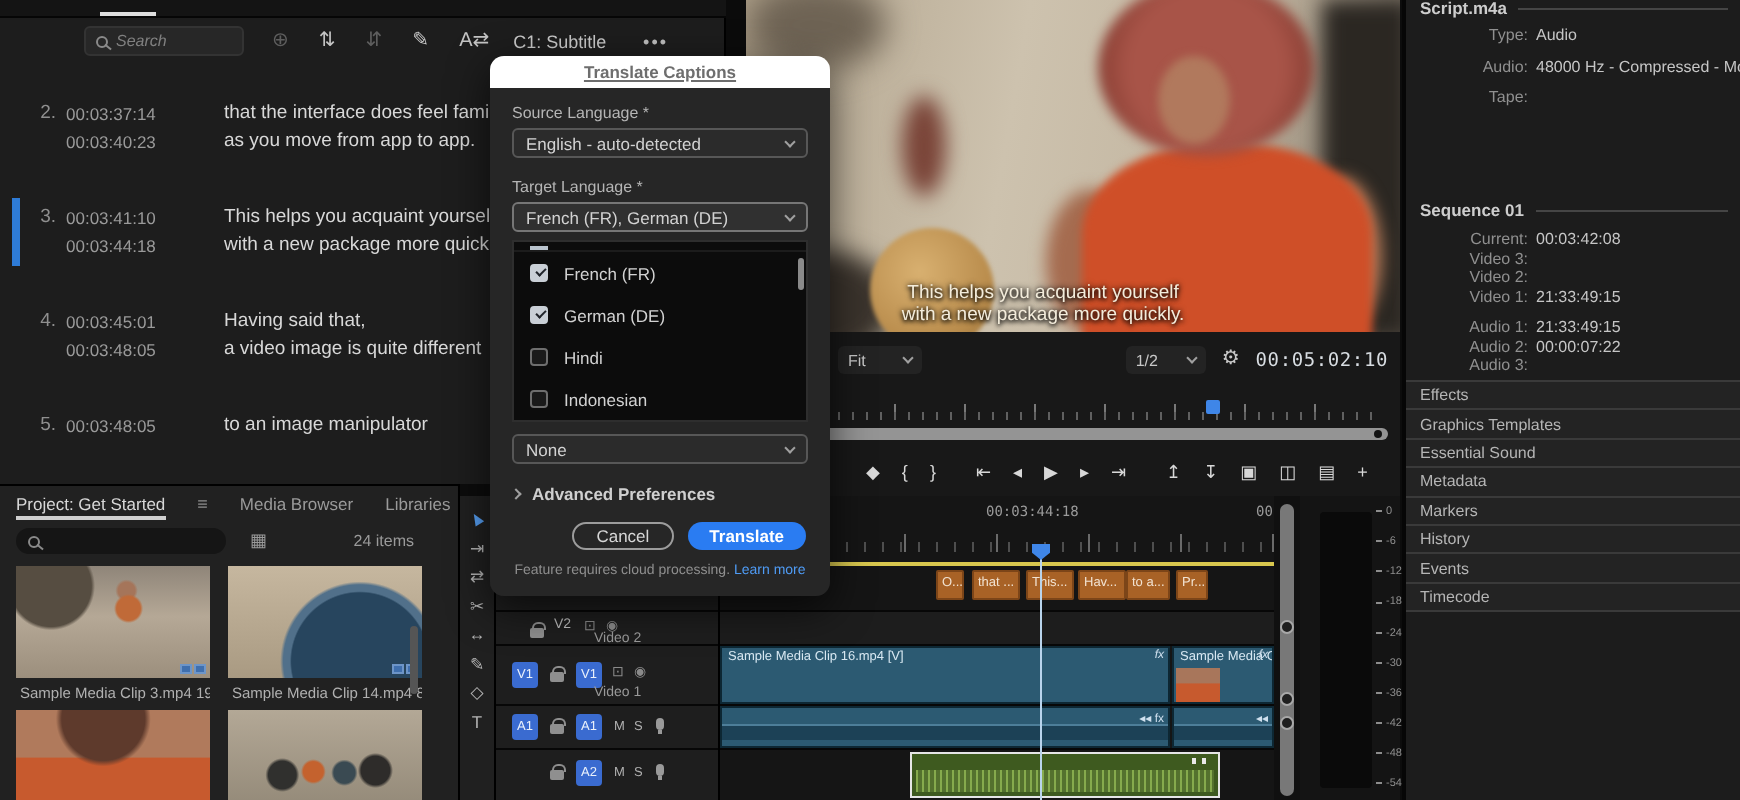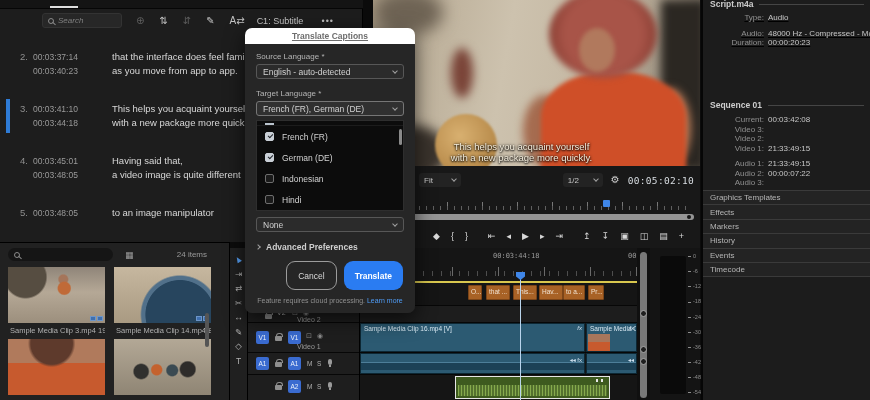--- a/index.html
+++ b/index.html
@@ -88,21 +88,21 @@
   .lang-list{margin-top:4px;background:#0c0c0c;border:1px solid #2e2e2e;position:relative;}
   .list-sliver{height:5px;border-bottom:1px solid #1c1c1c;position:relative;overflow:hidden;}
   .list-sliver i{position:absolute;left:8px;top:2px;width:9px;height:3px;background:#b9c3cd;}
   .lang-item{height:21px;display:flex;align-items:center;gap:8px;padding-left:8px;font-size:8.5px;color:#d2d2d2;}
   .cb{width:9px;height:9px;border:1px solid #6e6e6e;border-radius:2px;background:#1a1a1a;position:relative;flex:none;}
   .cb.on{background:#c9cfd6;border-color:#c9cfd6;}
   .cb.on::after{content:"";position:absolute;left:2px;top:1px;width:4px;height:2px;border-left:1.5px solid #20242a;border-bottom:1.5px solid #20242a;transform:rotate(-45deg);}
   .list-scroll{position:absolute;right:1px;top:8px;width:3px;height:16px;background:#8a8a8a;border-radius:2px;}
   .adv-row{margin-top:10px;display:flex;align-items:center;gap:6px;font-size:8.5px;color:#cfcfcf;font-weight:bold;}
   .btn-row{margin-top:9px;display:flex;justify-content:flex-end;gap:7px;padding-right:1px;}
-  .btn{height:29px;border-radius:9px;display:flex;align-items:center;padding:0 11px;font-size:8.5px;}
+  .btn{height:14px;border-radius:9px;display:flex;align-items:center;padding:0 11px;font-size:8.5px;}
   .btn.ghost{border:1.5px solid #9c9c9c;color:#d6d6d6;}
   .btn.primary{background:#2a7cf2;color:#fff;font-weight:bold;}
   .dlg-footer{margin-top:7px;text-align:center;font-size:7px;color:#8f8f8f;}
   .dlg-footer .link{color:#4f9cf6;}
 
   
   #timeline{left:230px;top:248px;width:470px;height:152px;background:#161616;}
   .blackstrip{left:230px;top:242px;width:133px;height:6px;background:#0c0c0c;}
   .toolstrip{left:0;top:0;width:18px;height:152px;background:#202020;border-right:1px solid #000;display:flex;flex-direction:column;align-items:center;padding-top:7px;gap:6px;}
   .tool{font-size:8.5px;color:#b3b3b3;line-height:1;}
@@ -228,20 +228,26 @@
           </span>
           <span class="txt">
             <div>to an image manipulator</div>
             <div></div>
           </span>
         </div>
       </div>
   </div>
 
   <div id="project-panel" class="abs">
+    <div class="proj-tabs">
+      <span class="proj-tab active">Project: Get Started</span>
+      <span class="panel-menu-ico">≡</span>
+      <span class="proj-tab">Media Browser</span>
+      <span class="proj-tab">Libraries</span>
+    </div>
     <div class="proj-search-row">
       <div class="proj-search">
           <span class="mag"></span>
         </div>
       <span class="view-ico">▦</span>
       <span class="item-count">24 items</span>
     </div>
     <div class="thumb-grid">
       <div>
         <div class="thumb t1">
@@ -442,39 +448,39 @@
           <span>-54</span>
         </div>
     </div>
   </div>
 
   <div id="info-panel" class="abs">
     <div class="info-title" style="top:-1px;">
         <span>Script.m4a</span>
         <i></i>
       </div>
-    <div class="frows" style="top:13px;padding-left:7px;text-decoration:underline;">
+    <div class="frows" style="top:13px;padding-left:7px;">
 
         <div class="frow">
           <span class="flabel">Type:</span>
           <span class="fval">Audio</span>
         </div>
 
         <div class="frow gap6">
           <span class="flabel">Audio:</span>
           <span class="fval">48000 Hz - Compressed - Mono</span>
         </div>
 
-
-
-
-        <div class="frow">
-          <span class="flabel">Duration:</span>
-          <span class="fval">00:00:20:23</span>
-        </div>
+        <div class="frow gap6">
+          <span class="flabel">Tape:</span>
+          <span class="fval"></span>
+        </div>
+
+
+
       </div>
     <div class="info-title" style="top:100px;">
         <span>Sequence 01</span>
         <i></i>
       </div>
     <div class="frows" style="top:115px;padding-left:7px;">
 
         <div class="frow">
           <span class="flabel">Current:</span>
           <span class="fval">00:03:42:08</span>
@@ -505,22 +511,24 @@
           <span class="fval">00:00:07:22</span>
         </div>
 
         <div class="frow">
           <span class="flabel">Audio 3:</span>
           <span class="fval"></span>
         </div>
       </div>
     <div class="panel-list">
 
-    <div class="prow">Graphics Templates</div>
-        <div class="prow">Effects</div>
+    <div class="prow">Effects</div>
+        <div class="prow">Graphics Templates</div>
+        <div class="prow">Essential Sound</div>
+        <div class="prow">Metadata</div>
         <div class="prow">Markers</div>
         <div class="prow">History</div>
         <div class="prow">Events</div>
         <div class="prow">Timecode</div>
       </div>
   </div>
 
   <div id="dialog" class="abs">
     <div class="dlg-header">Translate Captions</div>
     <div class="dlg-body">
@@ -546,26 +554,26 @@
               <span>French (FR)</span>
             </div>
 
             <div class="lang-item">
               <span class="cb on"></span>
               <span>German (DE)</span>
             </div>
 
             <div class="lang-item">
               <span class="cb"></span>
-              <span>Indonesian</span>
+              <span>Hindi</span>
             </div>
 
             <div class="lang-item">
               <span class="cb"></span>
-              <span>Hindi</span>
+              <span>Indonesian</span>
             </div>
           </div>
         <div class="list-scroll"></div>
       </div>
       <div style="height:6px;"></div>
       <div class="dlg-dd">
           <span>None</span>
           <span class="chev"></span>
         </div>
       <div class="adv-row">

